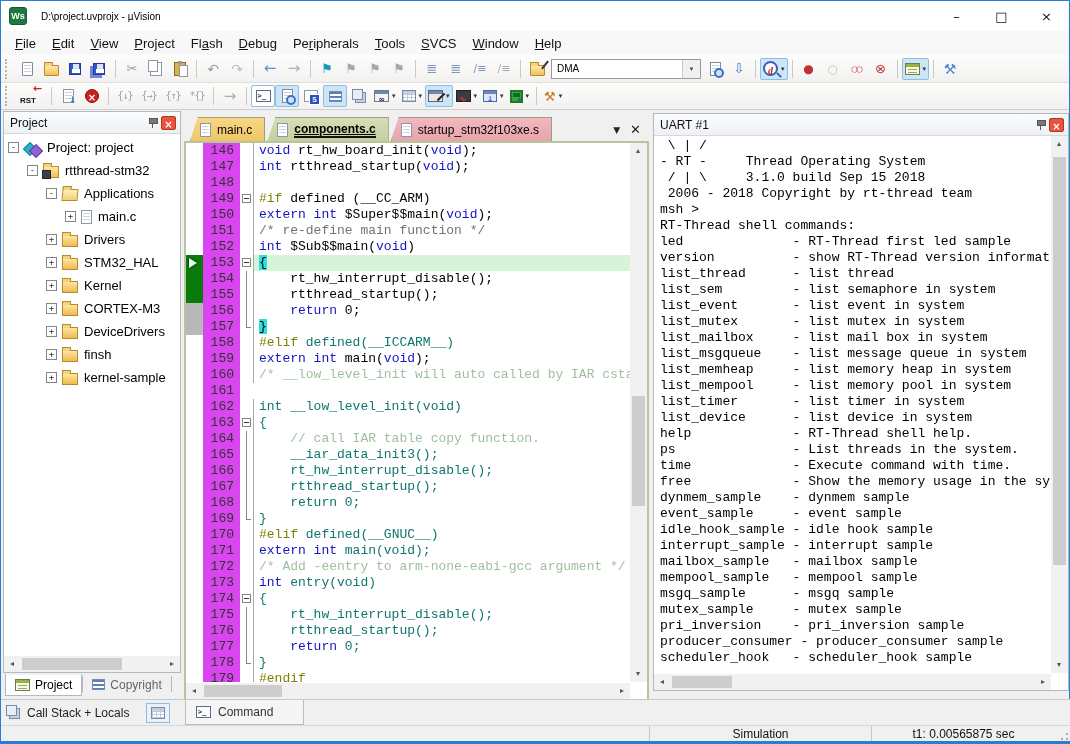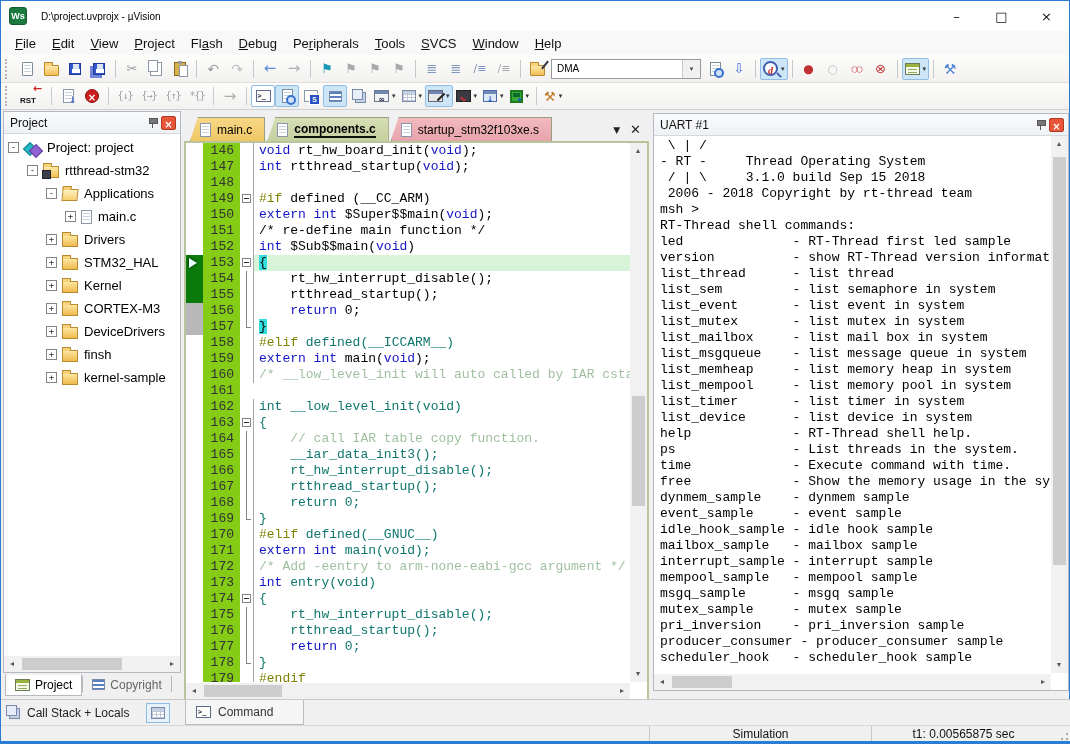--- a/index.html
+++ b/index.html
@@ -131,30 +131,30 @@
   .edtab.active .lbl{font-weight:bold;border-bottom:2px solid #111;padding-bottom:0px}
   .edtabctl{margin-left:auto;display:flex;align-items:center;gap:10px;padding:0 8px 4px 0}
   .edtabctl span{font-size:10px;color:#222;font-family:"DejaVu Sans",sans-serif}
   .edframe{position:absolute;left:183px;top:140px;width:465px;height:560px;border:2px solid #b7c49c;background:#fff}
   .codearea{position:absolute;left:0;top:0;right:17px;bottom:17px;overflow:hidden;background:#fff}
   .crow{display:flex;height:16px;font:13px/16px "Liberation Mono","DejaVu Sans Mono",monospace;white-space:pre}
   .cmargin{width:17px;flex:none;background:#fff;position:relative}
   .cmargin.mg{background:#0a7a0a}
   .cmargin.my{background:#b8b8b8}
   .nsarrow{position:absolute;left:3px;top:3px;width:0;height:0;border-left:8px solid #eaffff;border-top:5px solid transparent;border-bottom:5px solid transparent;filter:drop-shadow(0 0 1px #000)}
-  .cnum{width:37px;flex:none;text-align:right;padding-right:6px;background:#84cc16;color:#333}
+  .cnum{width:37px;flex:none;text-align:right;padding-right:6px;background:#d946ef;color:#333}
   .cfold{width:13px;flex:none;background:#fff;position:relative}
   .fbox{position:absolute;left:2px;top:3px;width:9px;height:9px;border:1px solid #848484;background:#fff}
   .fbox::after{content:"";position:absolute;left:1px;right:1px;top:3px;height:1px;background:#333}
   .fline::before{content:"";position:absolute;left:6px;top:0;bottom:0;width:1px;background:#848484}
   .fend::before{content:"";position:absolute;left:6px;top:0;height:9px;width:1px;background:#848484}
   .fend::after{content:"";position:absolute;left:6px;top:8px;width:5px;height:1px;background:#848484}
   .ctext{flex:1;padding-left:5px;border-left:1px solid #a8a8a8;overflow:hidden}
   .crow.hl .ctext{background:#d8f4d8}
-  .k{color:#1414c8}.t{color:#000}.c{color:#000000}.p{color:#808000}.g{color:#0f766e}.gc{color:#9fbf9f}
+  .k{color:#1414c8}.t{color:#000}.c{color:#737373}.p{color:#808000}.g{color:#0f766e}.gc{color:#9fbf9f}
   .b{background:#35dede;color:#000}
 
   
   .uartbody{position:absolute;left:0;top:22px;right:17px;bottom:17px;overflow:hidden;padding:2px 0 0 6px}
   .uline{font:13px/16px "Liberation Mono","DejaVu Sans Mono",monospace;white-space:pre;color:#000}
 
   
   .ptabs{position:absolute;left:2px;top:672px;width:178px;height:26px;display:flex;align-items:flex-start;padding-left:2px;background:#f0f0f0}
   .btab{height:23px;display:flex;align-items:center;gap:5px;padding:0 9px;font-size:12px;color:#666}
   .btab.active{background:#fff;border:1px solid #b4b8c0;border-top:2px solid #f0f0f0;color:#000}
@@ -470,21 +470,21 @@
         <span>Copyright</span>
       </span>
       <span class="btabsep"></span>
     </div>
 
   <div class="edtabs" id="edtabs">
       <span class="edtab" style="background: linear-gradient(rgba(255, 255, 255, 0.19), rgba(0, 0, 0, 0.03)), rgb(246, 205, 104);">
         <span class="ic t-file"></span>
         <span class="lbl">main.c</span>
       </span>
-      <span class="edtab active" style="background: linear-gradient(rgba(255, 255, 255, 0.19), rgba(0, 0, 0, 0.03)), rgb(204, 214, 164);">
+      <span class="edtab active" style="background: linear-gradient(rgba(255, 255, 255, 0.19), rgba(0, 0, 0, 0.03)), rgb(204, 214, 164); text-decoration: underline;">
         <span class="ic t-file"></span>
         <span class="lbl">components.c</span>
       </span>
       <span class="edtab" style="background: linear-gradient(rgba(255, 255, 255, 0.19), rgba(0, 0, 0, 0.03)), rgb(239, 169, 177);">
         <span class="ic t-file"></span>
         <span class="lbl">startup_stm32f103xe.s</span>
       </span>
       <span class="edtabctl">
         <span style="font-size:9px">▼</span>
         <span style="font-size:13px">✕</span>
@@ -571,22 +571,22 @@
         <div class="uline">list_mempool     - list memory pool in system</div>
         <div class="uline">list_timer       - list timer in system</div>
         <div class="uline">list_device      - list device in system</div>
         <div class="uline">help             - RT-Thread shell help.</div>
         <div class="uline">ps               - List threads in the system.</div>
         <div class="uline">time             - Execute command with time.</div>
         <div class="uline">free             - Show the memory usage in the sy</div>
         <div class="uline">dynmem_sample    - dynmem sample</div>
         <div class="uline">event_sample     - event sample</div>
         <div class="uline">idle_hook_sample - idle hook sample</div>
+        <div class="uline">interrupt_sample - interrupt sample</div>
         <div class="uline">mailbox_sample   - mailbox sample</div>
-        <div class="uline">interrupt_sample - interrupt sample</div>
         <div class="uline">mempool_sample   - mempool sample</div>
         <div class="uline">msgq_sample      - msgq sample</div>
         <div class="uline">mutex_sample     - mutex sample</div>
         <div class="uline">pri_inversion    - pri_inversion sample</div>
         <div class="uline">producer_consumer - producer_consumer sample</div>
         <div class="uline">scheduler_hook   - scheduler_hook sample</div>
       </div>
     <div class="sb-v" style="right:0;top:22px;bottom:17px">
       <div class="sba">▴</div>
       <div class="sbtrack" style="position:absolute;top:16px;bottom:16px;left:0;right:0">

